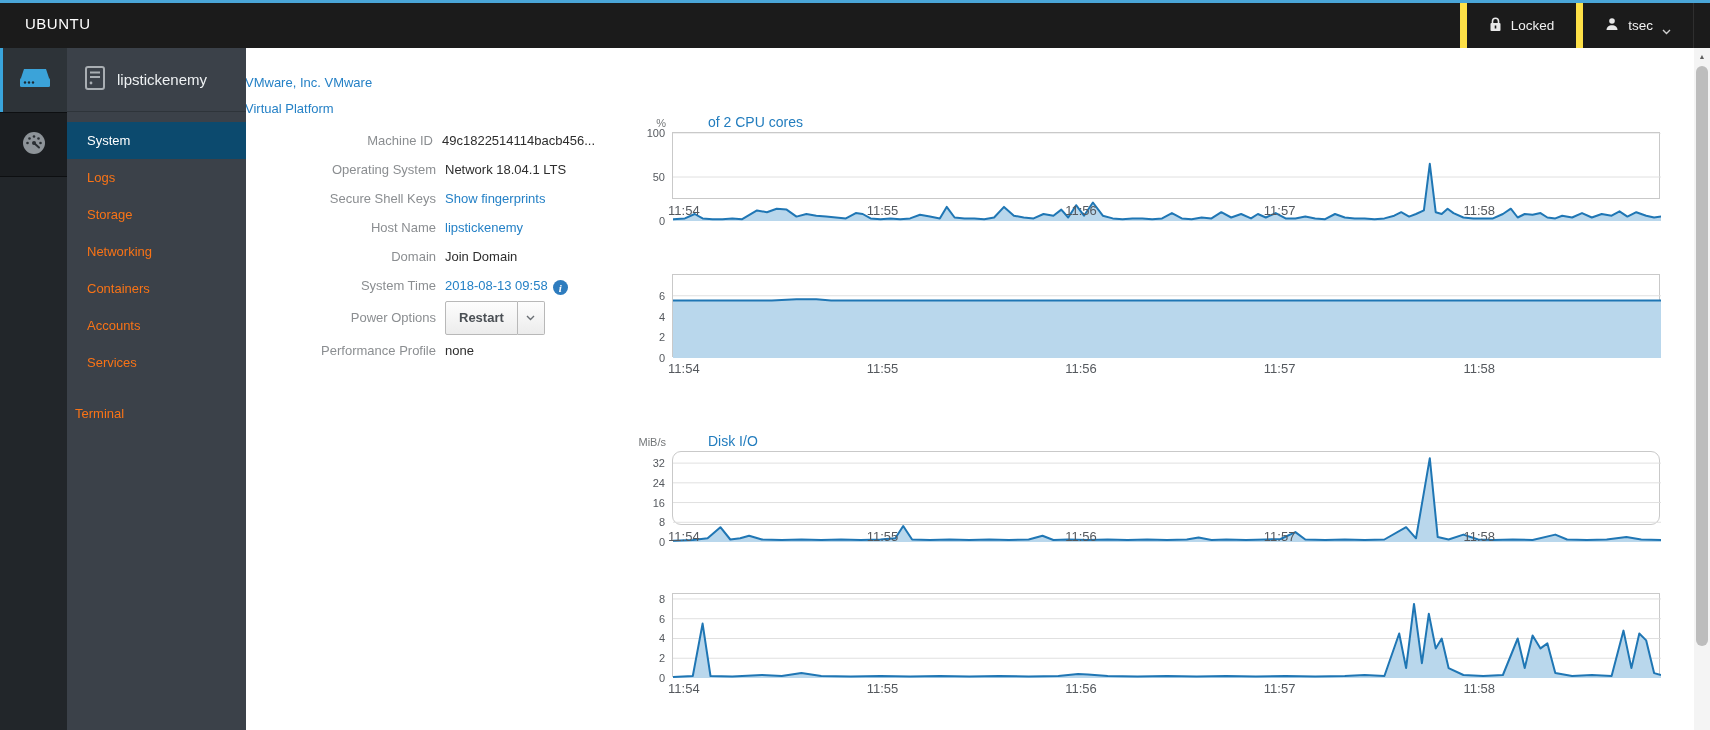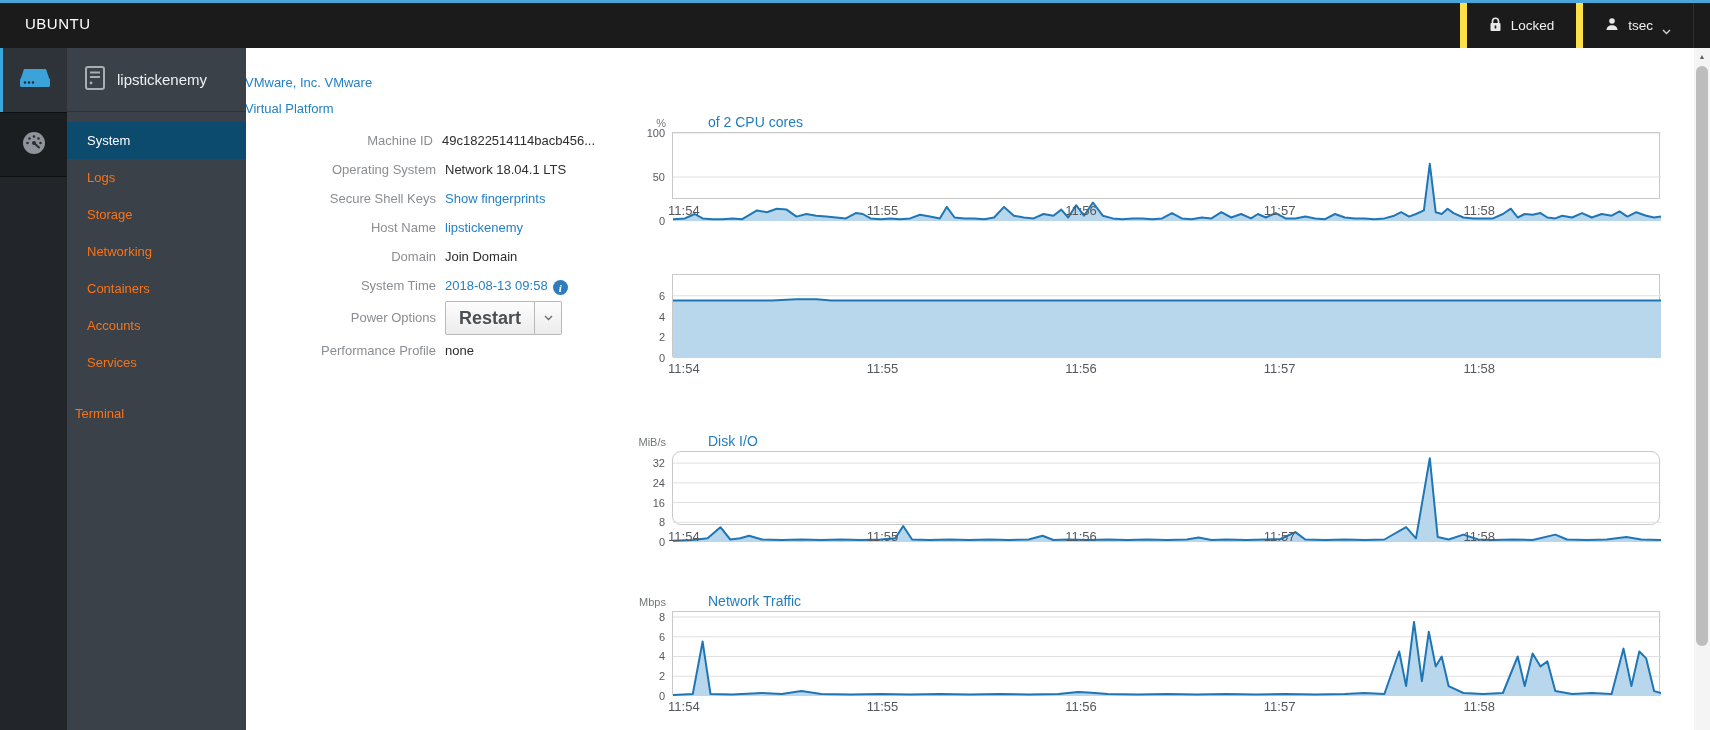--- a/index.html
+++ b/index.html
@@ -43,21 +43,21 @@
   .info-row.tall { min-height:56px; align-items:flex-start; }
   .info-row.btnrow { min-height:36px; }
   .lbl { width:200px; text-align:right; padding-right:9px; font-size:13px; color:#8b8e91; line-height:26px; }
   .val { font-size:13px; color:#2d2d2d; line-height:26px; }
   a.vlink { color:#2581c6; text-decoration:none; cursor:pointer; }
   .wraplink { display:inline-block; width:150px; }
   .info-badge { display:inline-flex; width:15px; height:15px; border-radius:50%; background:#2e7cbe;
     color:#fff; align-items:center; justify-content:center; font-size:11px; font-style:italic;
     font-family:"Liberation Serif", serif; font-weight:bold; margin-left:5px; vertical-align:-2px; cursor:pointer; }
   .splitbtn { display:inline-flex; cursor:pointer; }
-  .splitbtn .main { padding:3px 13px; font-size:18px; font-weight:bold; color:#4a4f54;
+  .splitbtn .main { padding:3px 13px; font-size:13px; font-weight:bold; color:#4a4f54;
     background:linear-gradient(#fdfdfd,#ececec); border:1px solid #b8b8b8; border-radius:2px 0 0 2px;text-align:right; }
   .splitbtn .drop { width:27px; display:flex; align-items:center; justify-content:center;
     background:linear-gradient(#fdfdfd,#ececec); border:1px solid #b8b8b8; border-left:none; border-radius:0 2px 2px 0; }
 
   
   #charts { position:absolute; left:600px; top:48px; width:1065px; height:682px; z-index:5; }
   .chart { position:absolute; left:0; width:1060px; }
   .chart-head { display:flex; align-items:baseline; height:18px; margin-bottom:0; }
   .unit { width:66px; text-align:right; margin-right:10px; font-size:11px; color:#737678; }
   .chart-title { font-size:14px; color:#237dbe; text-decoration:none; cursor:pointer;margin-left:32px; }
@@ -267,24 +267,20 @@
       </div>
       <div class="xlabels">
         <span style="left: 11.856px;">11:54</span>
         <span style="left: 210.444px;">11:55</span>
         <span style="left: 409.032px;">11:56</span>
         <span style="left: 607.62px;">11:57</span>
         <span style="left: 807.196px;">11:58</span>
       </div>
     </div>
     <div class="chart" style="top: 545px;">
-      <div class="chart-head">
-        <span class="unit">Mbps</span>
-        <a class="chart-title">Network Traffic</a>
-      </div>
       <div class="plot" style="height: 84px;">
         <svg width="988" height="84">
           <line x1="0" x2="988" y1="4.941176470588236" y2="4.941176470588236" stroke="#e0e0e0" stroke-width="1"></line>
           <line x1="0" x2="988" y1="24.705882352941174" y2="24.705882352941174" stroke="#e0e0e0" stroke-width="1"></line>
           <line x1="0" x2="988" y1="44.470588235294116" y2="44.470588235294116" stroke="#e0e0e0" stroke-width="1"></line>
           <line x1="0" x2="988" y1="64.23529411764706" y2="64.23529411764706" stroke="#e0e0e0" stroke-width="1"></line>
           <path d="M0.0 83.0 L19.8 82.0 L29.6 29.6 L37.5 82.0 L59.3 82.5 L88.9 81.0 L108.7 82.0 L128.4 79.1 L148.2 82.0 L177.8 82.5 L207.5 82.0 L237.1 82.5 L266.8 82.0 L296.4 82.5 L326.0 82.0 L355.7 82.5 L385.3 82.0 L405.1 80.0 L415.0 80.5 L434.7 82.0 L464.4 82.5 L494.0 82.0 L523.6 82.5 L553.3 82.0 L582.9 82.5 L612.6 82.0 L642.2 82.5 L671.8 82.0 L691.6 81.0 L711.4 82.0 L726.2 39.5 L733.1 74.1 L741.0 9.9 L748.9 69.2 L755.8 19.8 L762.7 54.4 L768.7 44.5 L775.6 74.1 L790.4 81.0 L810.2 82.0 L829.9 81.0 L844.7 44.5 L851.7 74.1 L859.6 41.5 L867.5 54.4 L874.4 49.4 L882.3 79.1 L899.1 82.0 L918.8 81.0 L938.6 82.0 L950.5 36.6 L958.4 74.1 L966.3 39.5 L973.2 46.4 L981.1 79.1 L988.0 81.0 L988 84 L0 84 Z" fill="#b9d7ec" stroke="none"></path>
           <path d="M0.0 83.0 L19.8 82.0 L29.6 29.6 L37.5 82.0 L59.3 82.5 L88.9 81.0 L108.7 82.0 L128.4 79.1 L148.2 82.0 L177.8 82.5 L207.5 82.0 L237.1 82.5 L266.8 82.0 L296.4 82.5 L326.0 82.0 L355.7 82.5 L385.3 82.0 L405.1 80.0 L415.0 80.5 L434.7 82.0 L464.4 82.5 L494.0 82.0 L523.6 82.5 L553.3 82.0 L582.9 82.5 L612.6 82.0 L642.2 82.5 L671.8 82.0 L691.6 81.0 L711.4 82.0 L726.2 39.5 L733.1 74.1 L741.0 9.9 L748.9 69.2 L755.8 19.8 L762.7 54.4 L768.7 44.5 L775.6 74.1 L790.4 81.0 L810.2 82.0 L829.9 81.0 L844.7 44.5 L851.7 74.1 L859.6 41.5 L867.5 54.4 L874.4 49.4 L882.3 79.1 L899.1 82.0 L918.8 81.0 L938.6 82.0 L950.5 36.6 L958.4 74.1 L966.3 39.5 L973.2 46.4 L981.1 79.1 L988.0 81.0 " fill="none" stroke="#1f76b4" stroke-width="2" stroke-linejoin="round"></path>
         </svg>
         <span class="ytick" style="top: -1.05882px;">8</span>

